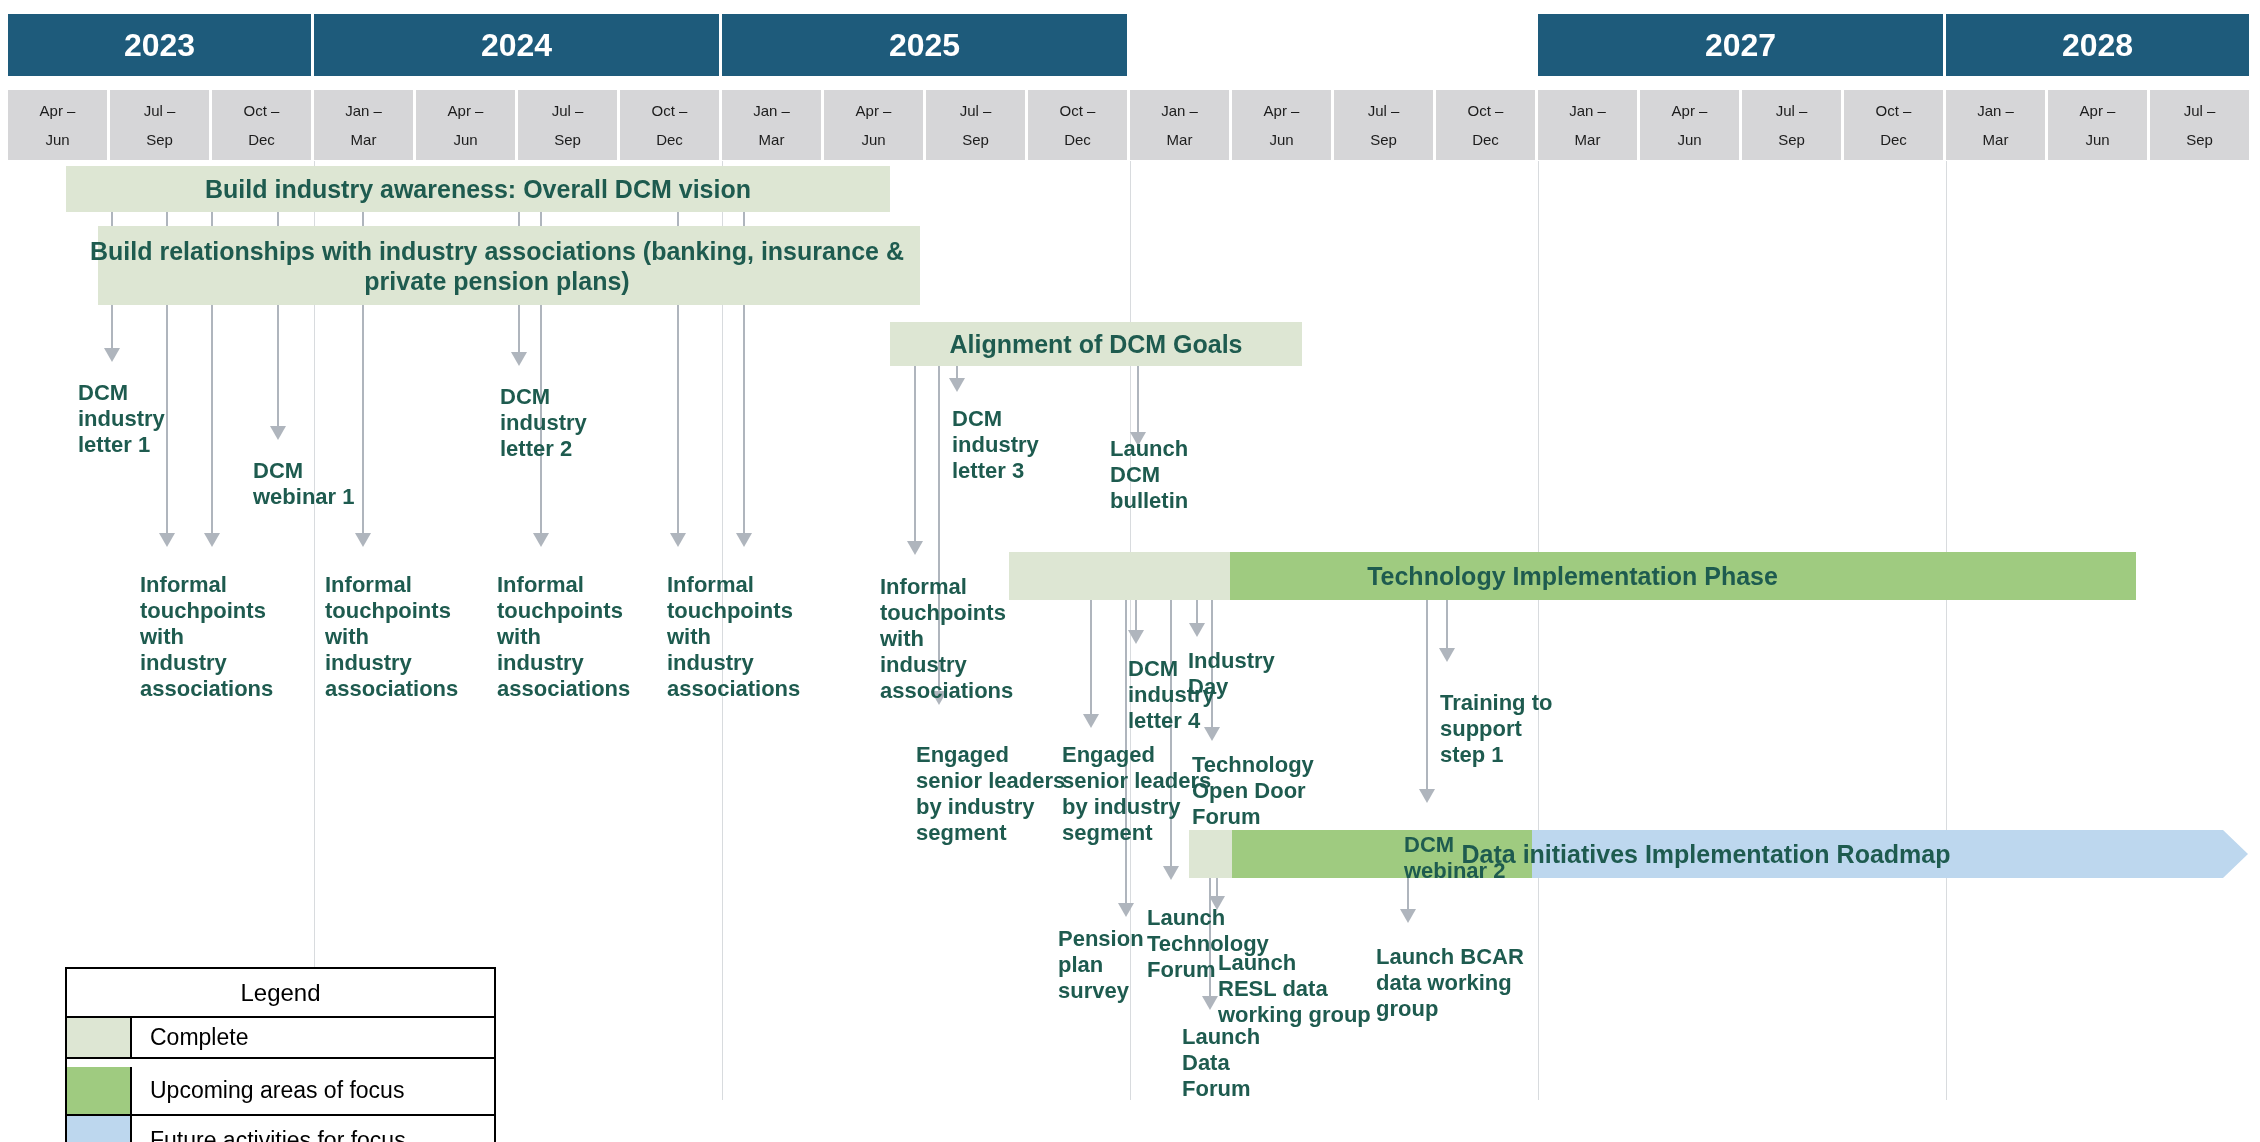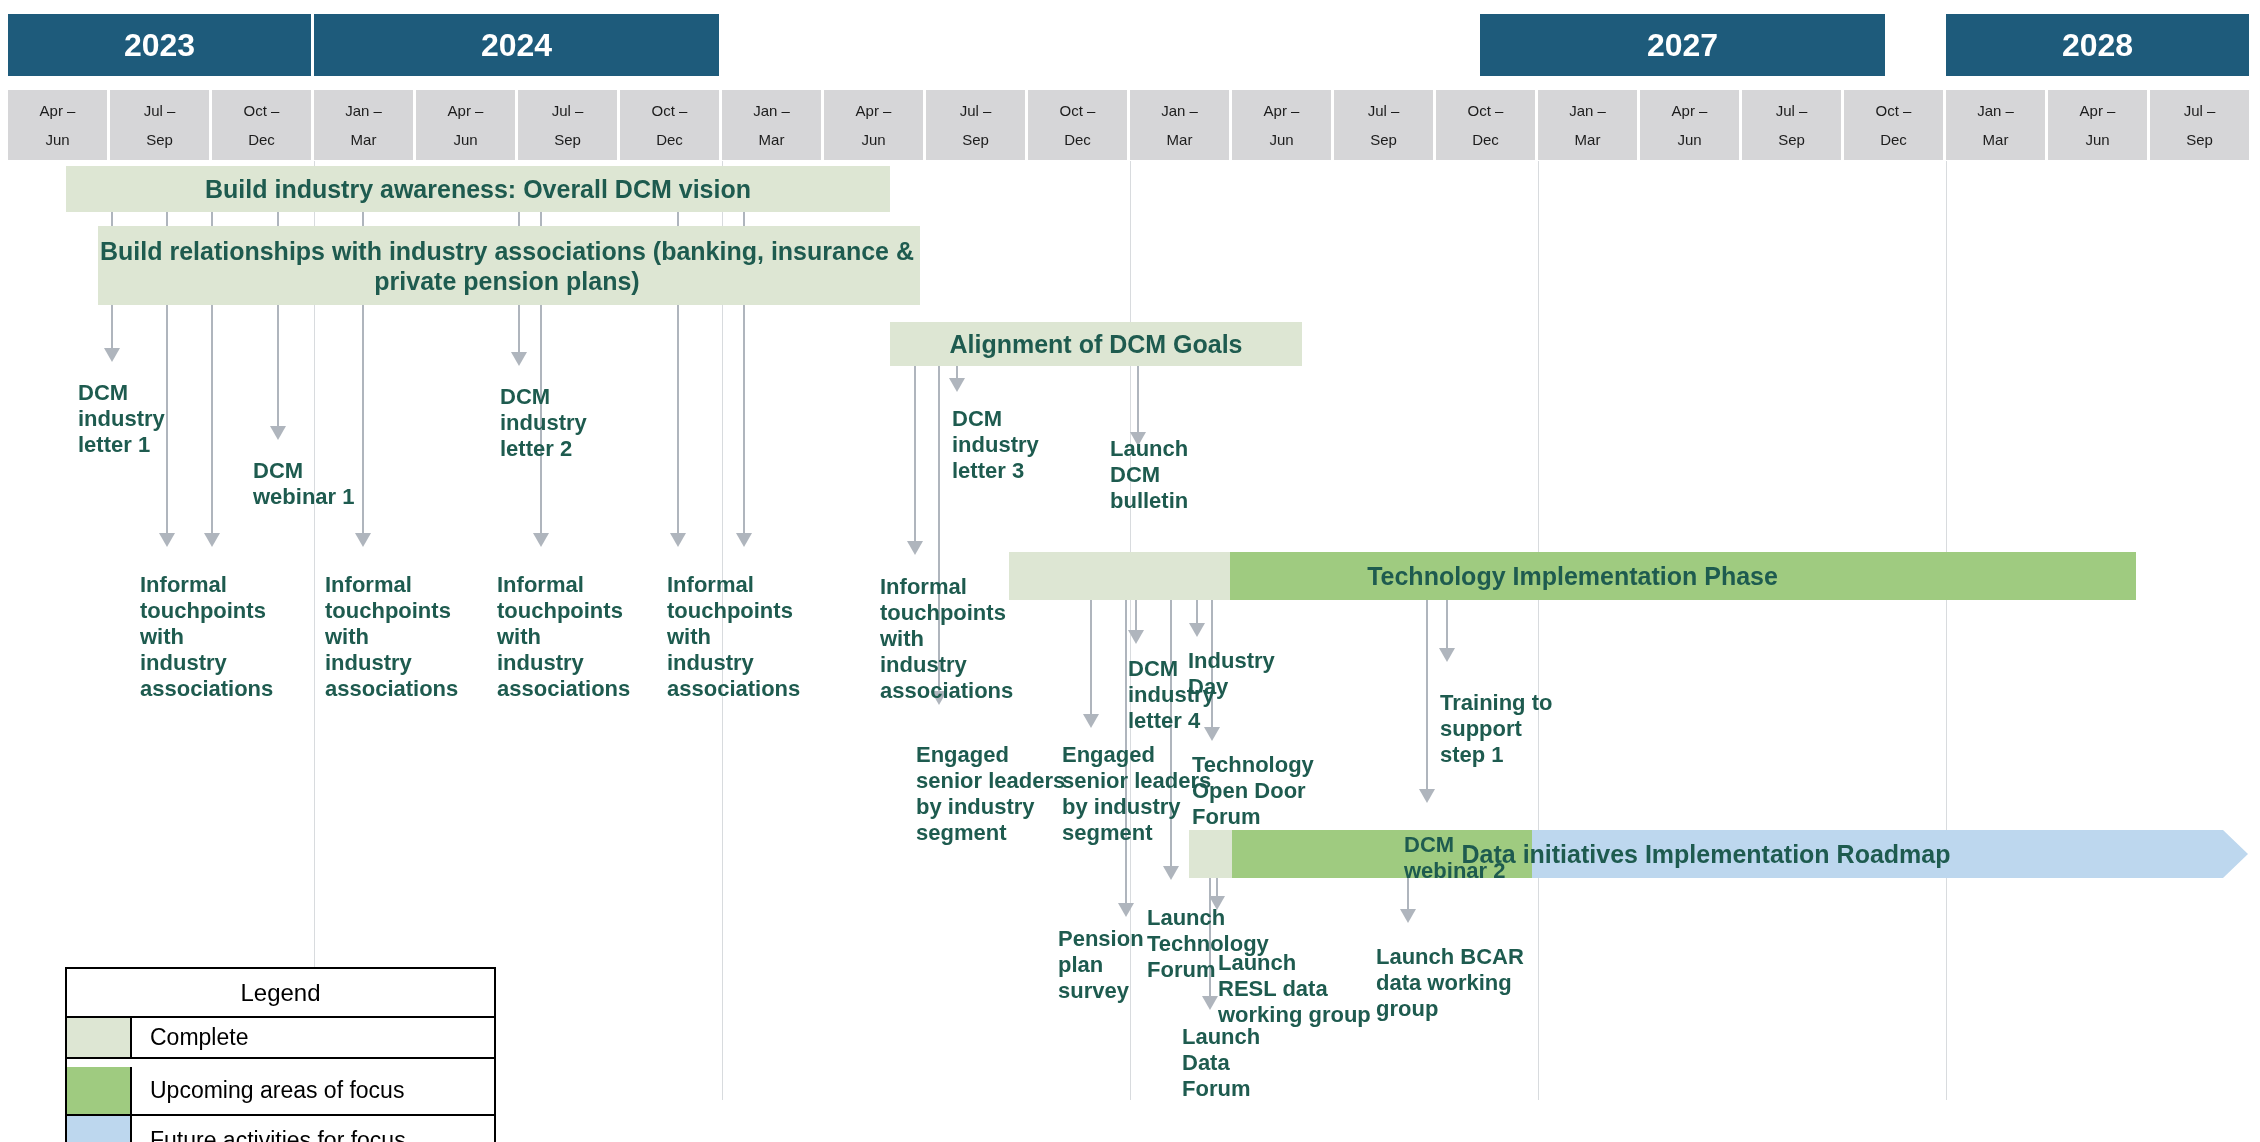--- a/index.html
+++ b/index.html
@@ -85,21 +85,22 @@
       <div class="arrow-shaft" style="left: 1209px; top: 878px; height: 118px; background: rgb(175, 181, 189);"></div>
       <div class="arrow-head" style="left: 1202px; top: 996px; border-top: 14px solid rgb(175, 181, 189);"></div>
       <div class="arrow-shaft" style="left: 1216px; top: 878px; height: 18px; background: rgb(175, 181, 189);"></div>
       <div class="arrow-head" style="left: 1209px; top: 896px; border-top: 14px solid rgb(175, 181, 189);"></div>
       <div class="arrow-shaft" style="left: 1407px; top: 878px; height: 31px; background: rgb(175, 181, 189);"></div>
       <div class="arrow-head" style="left: 1400px; top: 909px; border-top: 14px solid rgb(175, 181, 189);"></div>
     </div>
   <div class="layer" id="years-layer">
       <div class="year-cell" style="left: 8px; top: 14px; width: 303px; height: 62px; background: rgb(30, 91, 123); color: rgb(255, 255, 255);">2023</div>
       <div class="year-cell" style="left: 314px; top: 14px; width: 405px; height: 62px; background: rgb(30, 91, 123); color: rgb(255, 255, 255);">2024</div>
-      <div class="year-cell" style="left: 1480px; top: 14px; width: 405px; height: 62px; background: rgb(30, 91, 123); color: rgb(255, 255, 255);">2027</div>
+      <div class="year-cell" style="left: 722px; top: 14px; width: 405px; height: 62px; background: rgb(30, 91, 123); color: rgb(255, 255, 255);">2025</div>
+      <div class="year-cell" style="left: 1538px; top: 14px; width: 405px; height: 62px; background: rgb(30, 91, 123); color: rgb(255, 255, 255);">2027</div>
       <div class="year-cell" style="left: 1946px; top: 14px; width: 303px; height: 62px; background: rgb(30, 91, 123); color: rgb(255, 255, 255);">2028</div>
     </div>
   <div class="layer" id="quarters-layer">
       <div class="q-cell" style="left: 8px; top: 90px; width: 99px; height: 70px; background: rgb(214, 214, 216); color: rgb(28, 28, 28);">Apr –
 Jun</div>
       <div class="q-cell" style="left: 110px; top: 90px; width: 99px; height: 70px; background: rgb(214, 214, 216); color: rgb(28, 28, 28);">Jul –
 Sep</div>
       <div class="q-cell" style="left: 212px; top: 90px; width: 99px; height: 70px; background: rgb(214, 214, 216); color: rgb(28, 28, 28);">Oct –
 Dec</div>
       <div class="q-cell" style="left: 314px; top: 90px; width: 99px; height: 70px; background: rgb(214, 214, 216); color: rgb(28, 28, 28);">Jan –
@@ -138,21 +139,21 @@
 Mar</div>
       <div class="q-cell" style="left: 2048px; top: 90px; width: 99px; height: 70px; background: rgb(214, 214, 216); color: rgb(28, 28, 28);">Apr –
 Jun</div>
       <div class="q-cell" style="left: 2150px; top: 90px; width: 99px; height: 70px; background: rgb(214, 214, 216); color: rgb(28, 28, 28);">Jul –
 Sep</div>
     </div>
   <div class="layer" id="phases-layer">
       <div class="phase-seg" style="left: 66px; top: 166px; width: 824px; height: 46px; background: rgb(221, 230, 211);"></div>
       <div class="phase-label" style="left: 66px; top: 166px; width: 824px; height: 46px; color: rgb(30, 91, 79);">Build industry awareness: Overall DCM vision</div>
       <div class="phase-seg" style="left: 98px; top: 226px; width: 822px; height: 79px; background: rgb(221, 230, 211);"></div>
-      <div class="phase-label" style="left: 96px; top: 226px; width: 822px; height: 79px; color: rgb(30, 91, 79);">Build relationships with industry associations (banking, insurance &amp;
+      <div class="phase-label" style="left: 86px; top: 226px; width: 822px; height: 79px; color: rgb(30, 91, 79);">Build relationships with industry associations (banking, insurance &amp;
 private pension plans)</div>
       <div class="phase-seg" style="left: 890px; top: 322px; width: 412px; height: 44px; background: rgb(221, 230, 211);"></div>
       <div class="phase-label" style="left: 890px; top: 322px; width: 412px; height: 44px; color: rgb(30, 91, 79);">Alignment of DCM Goals</div>
       <div class="phase-seg" style="left: 1009px; top: 552px; width: 221px; height: 48px; background: rgb(221, 230, 211);"></div>
       <div class="phase-seg" style="left: 1230px; top: 552px; width: 906px; height: 48px; background: rgb(159, 203, 128);"></div>
       <div class="phase-label" style="left: 1009px; top: 552px; width: 1127px; height: 48px; color: rgb(30, 91, 79);">Technology Implementation Phase</div>
       <div class="phase-seg" style="left: 1189px; top: 830px; width: 43px; height: 48px; background: rgb(221, 230, 211);"></div>
       <div class="phase-seg" style="left: 1232px; top: 830px; width: 300px; height: 48px; background: rgb(159, 203, 128);"></div>
       <div class="phase-seg" style="left: 1532px; top: 830px; width: 716px; height: 48px; background: rgb(189, 215, 238); clip-path: polygon(0px 0px, 691px 0px, 716px 24px, 691px 48px, 0px 48px);"></div>
       <div class="phase-label" style="left: 1189px; top: 830px; width: 1034px; height: 48px; color: rgb(30, 91, 79);">Data initiatives Implementation Roadmap</div>

